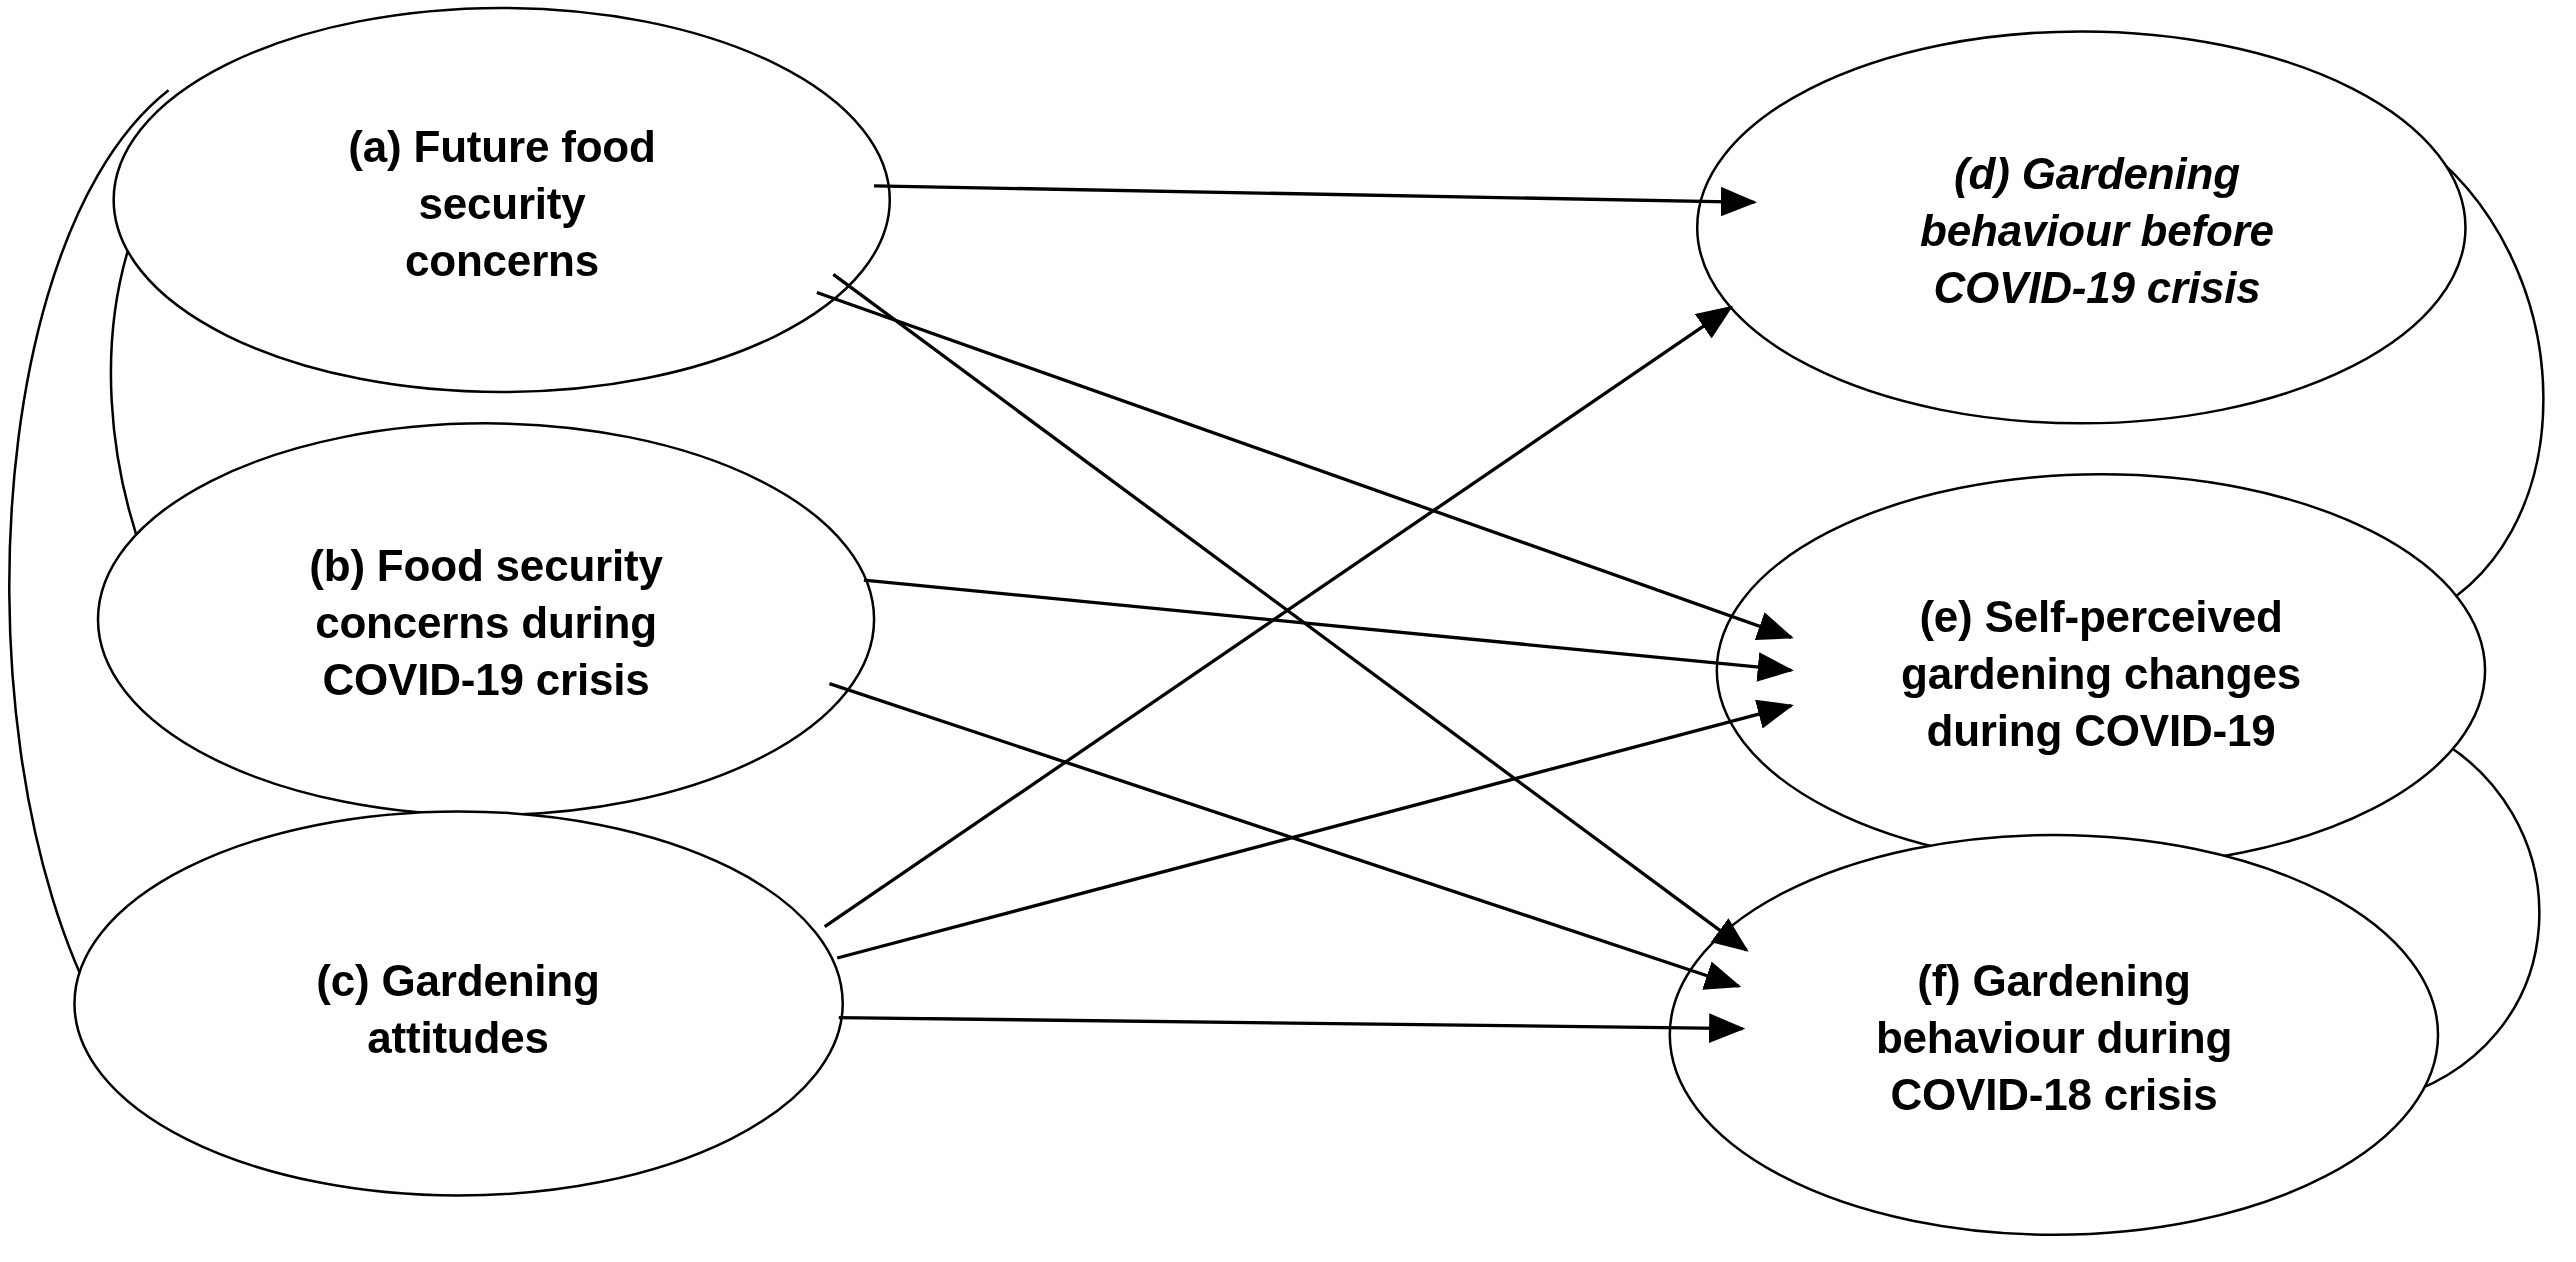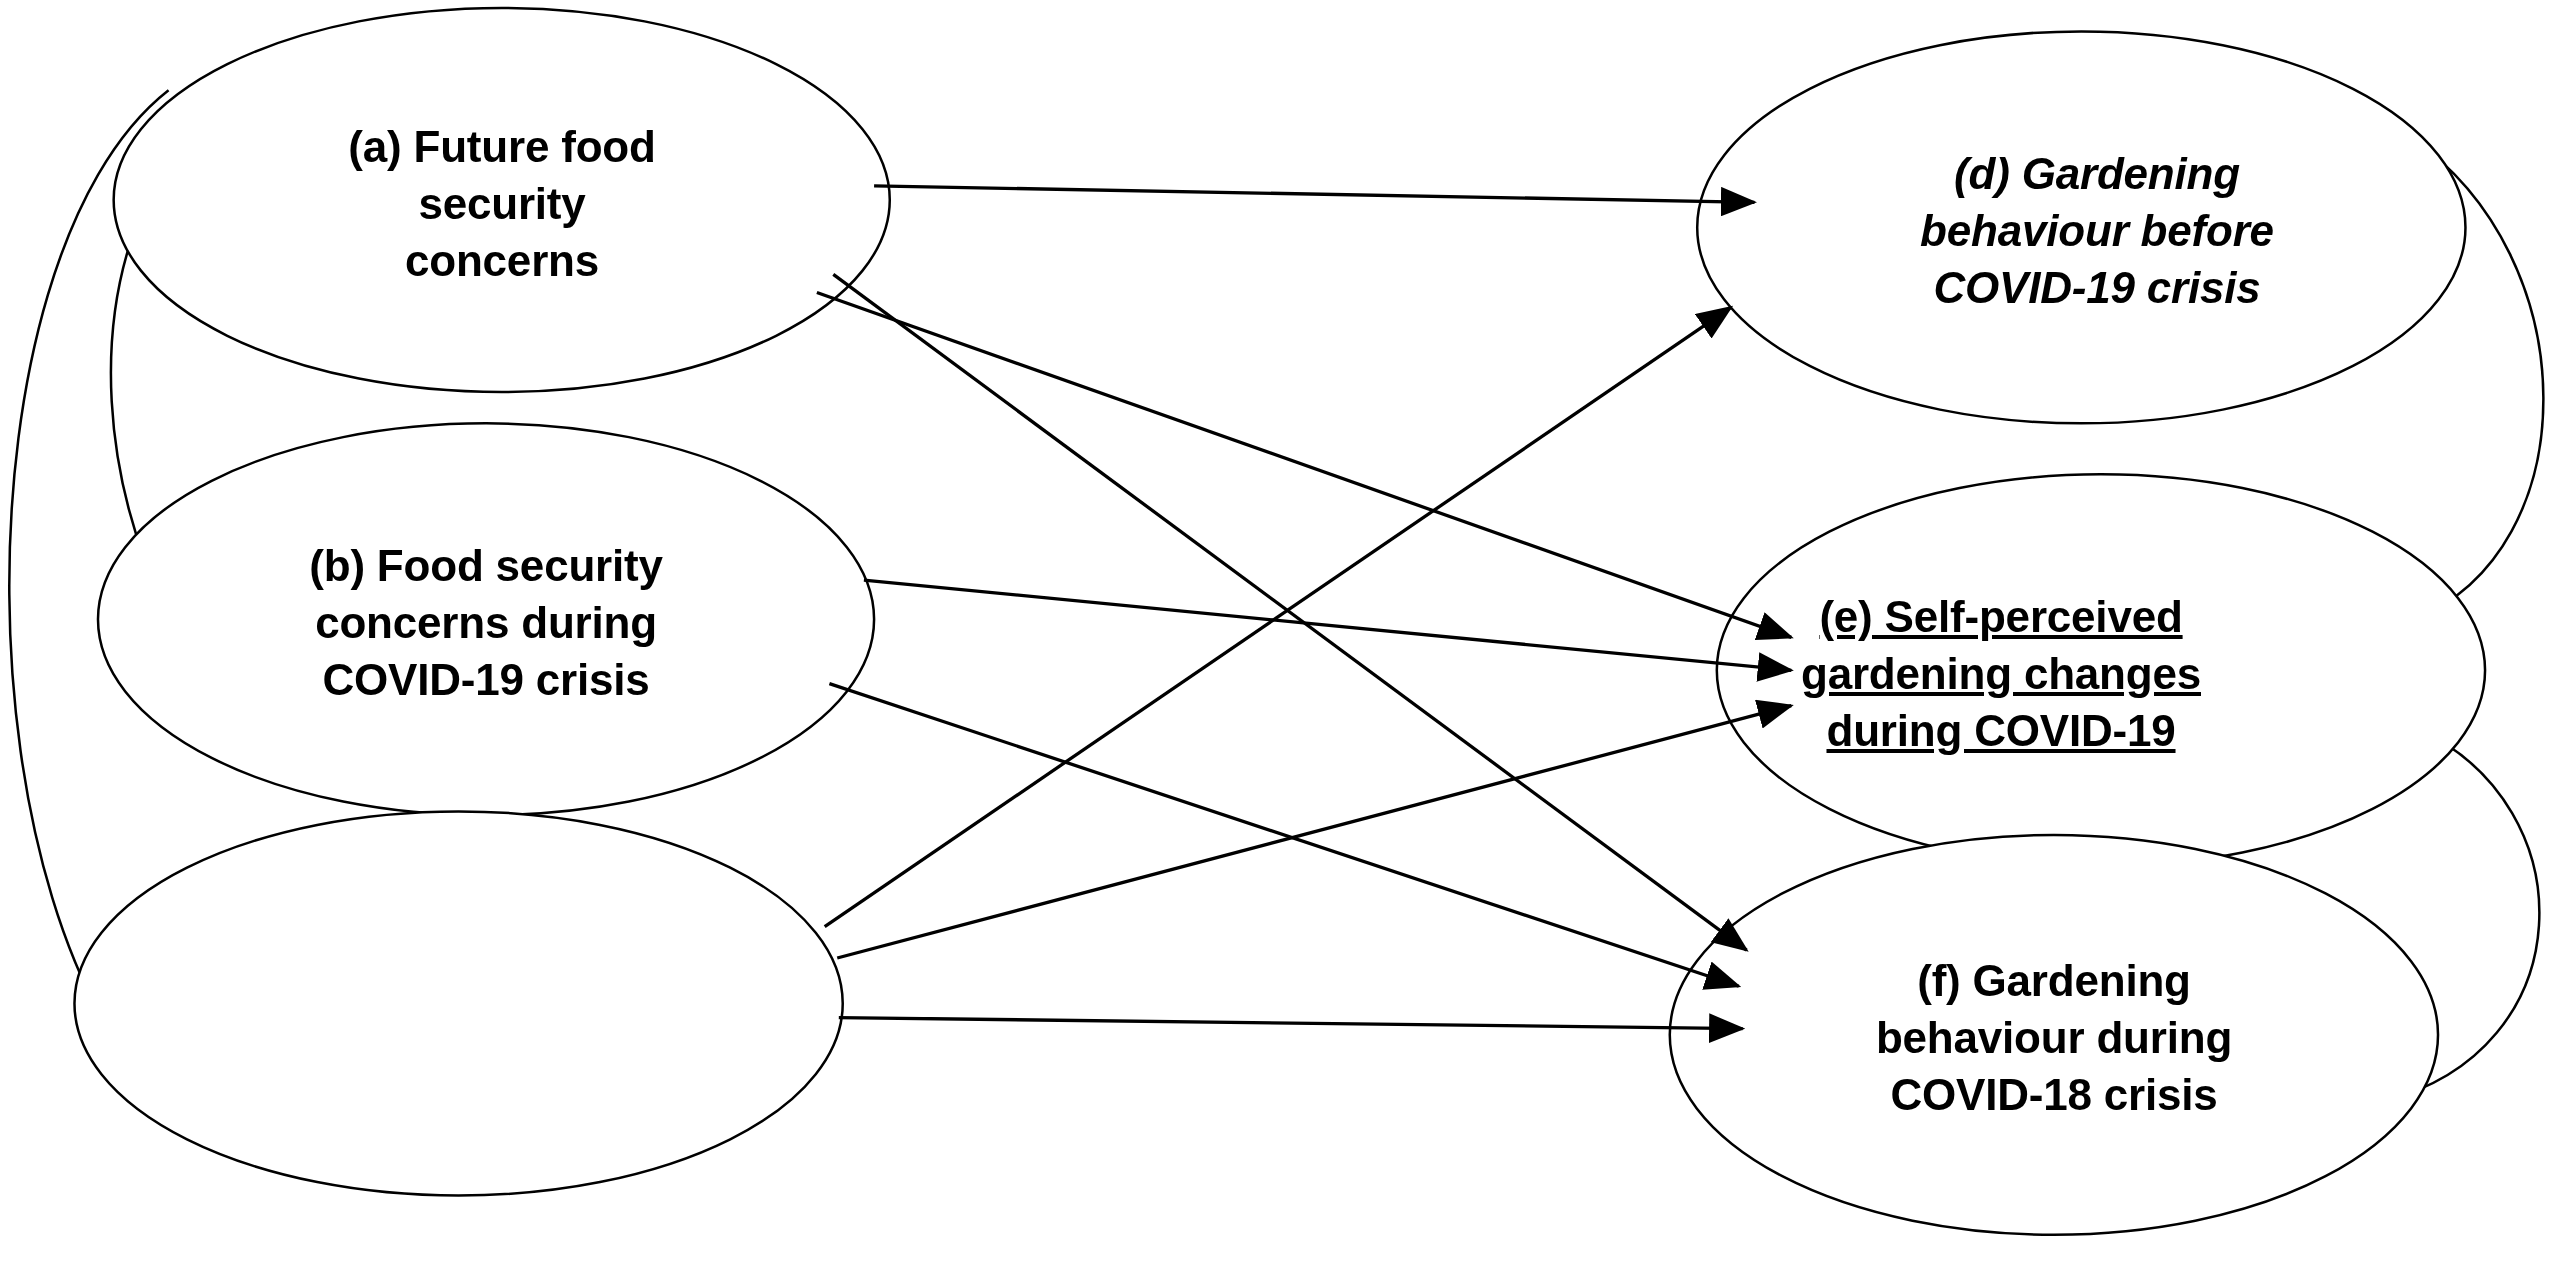--- a/index.html
+++ b/index.html
@@ -65,24 +65,26 @@
       <line class="edge-line" marker-end="url(#arrowhead)" x1="1070" y1="1298" x2="2223" y2="1312"></line>
     </g>
   </svg>
 
   <div class="node-label" style="left:169px;top:118px;width:666px;">(a) Future food
 security
 concerns</div>
   <div class="node-label" style="left:153px;top:537px;width:666px;text-align:center;">(b) Food security
 concerns during
 COVID-19 crisis</div>
+  <div class="node-label" style="left:125px;top:952px;width:666px;">(c) Gardening
+attitudes</div>
   <div class="node-label" style="left:1764px;top:145px;width:666px;font-style:italic;">(d) Gardening
 behaviour before
 COVID-19 crisis</div>
-  <div class="node-label" style="left:1668px;top:588px;width:666px;text-decoration:underline;">(e) Self-perceived
+  <div class="node-label" style="left:1768px;top:588px;width:666px;">(e) Self-perceived
 gardening changes
 during COVID-19</div>
   <div class="node-label" style="left:1721px;top:952px;width:666px;">(f) Gardening
 behaviour during
 COVID-18 crisis</div>
 
 </div>
 
 
 </body></html>

